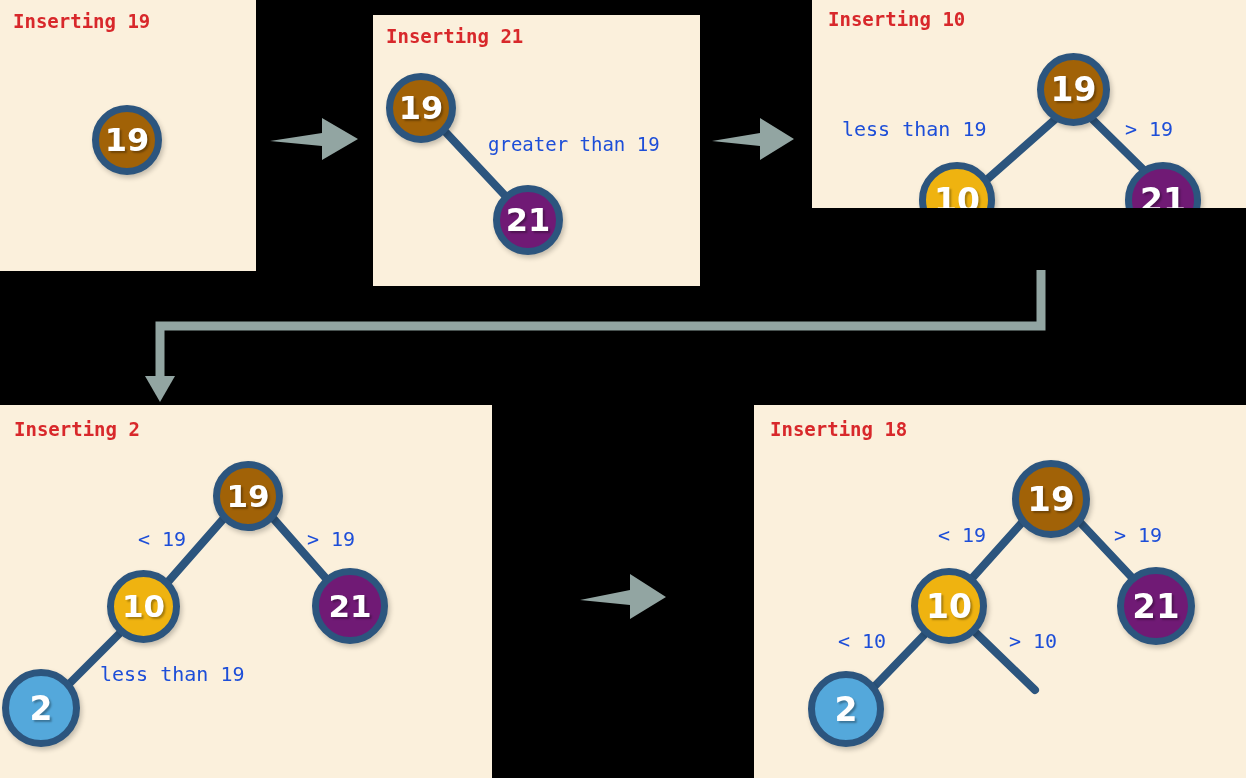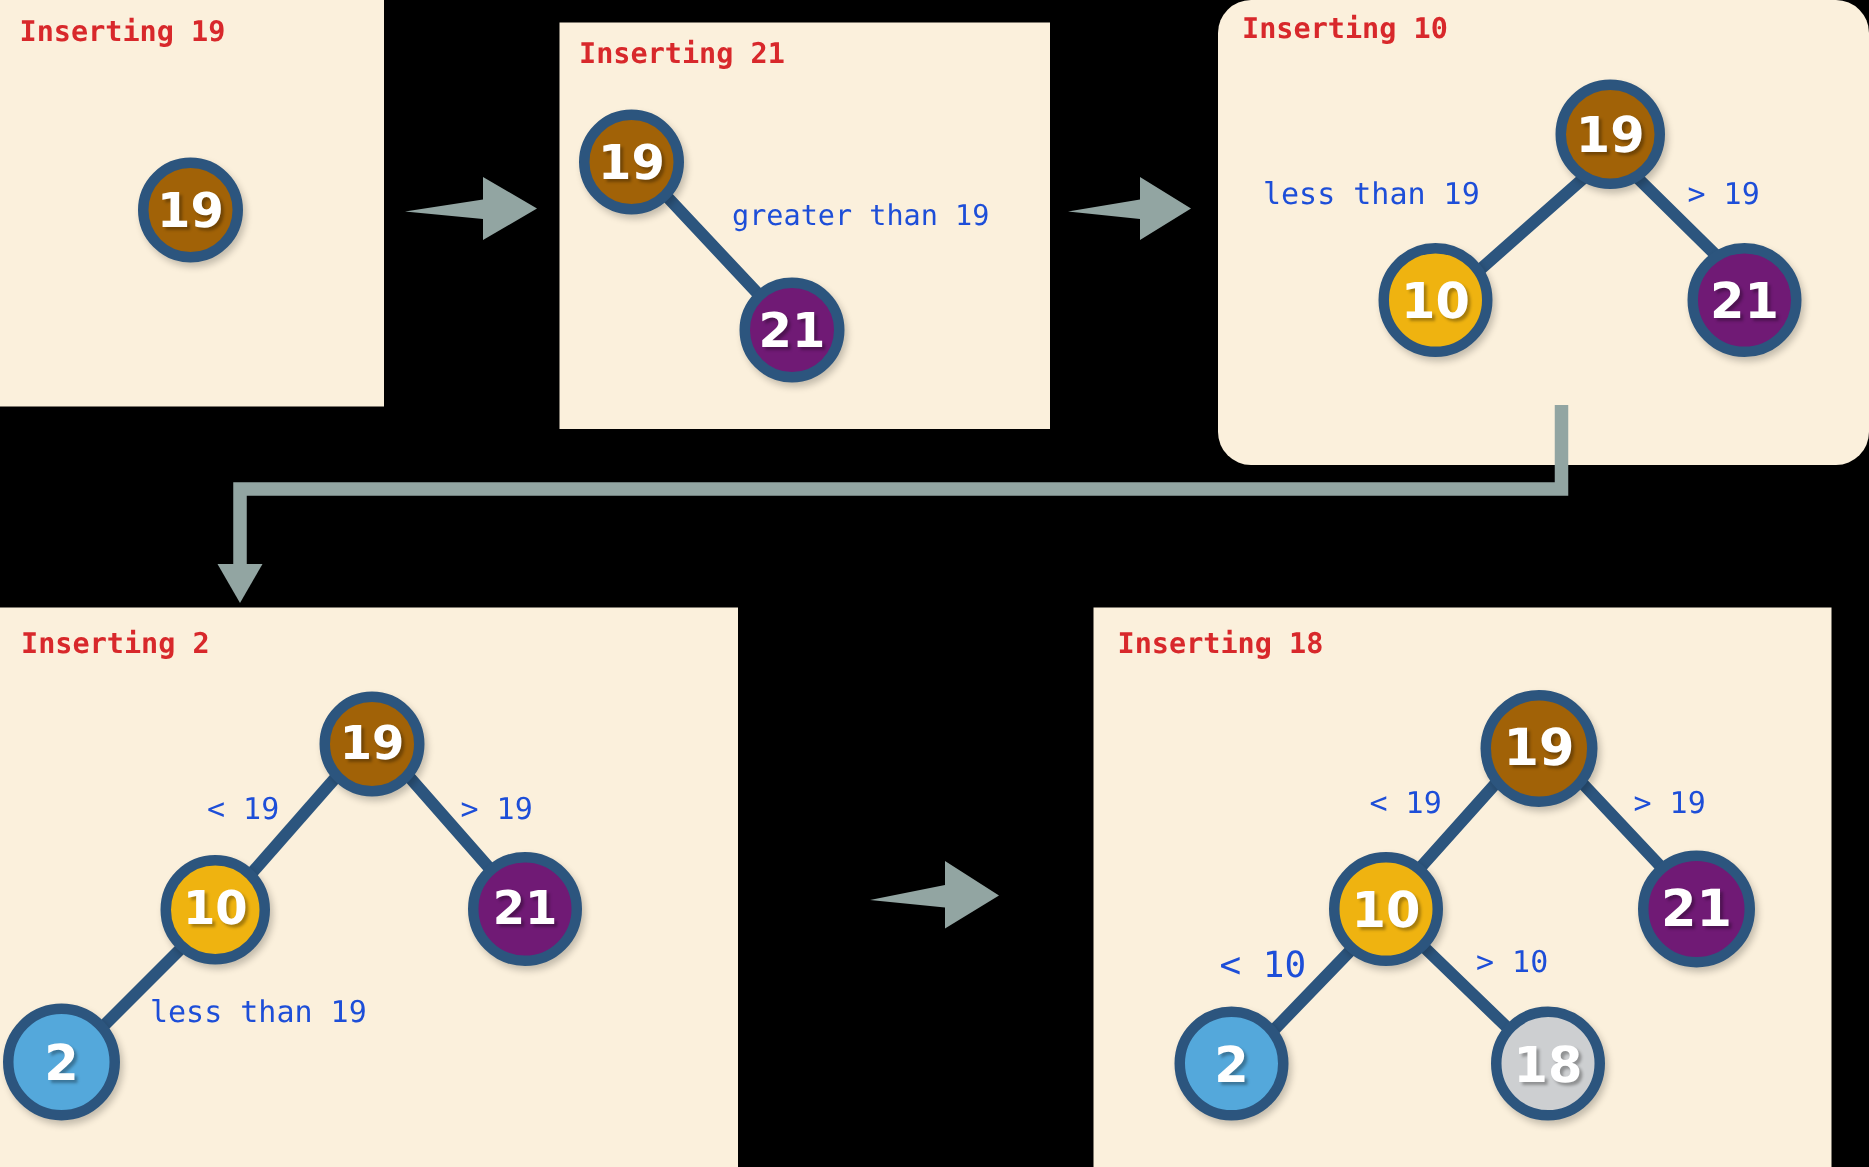--- a/index.html
+++ b/index.html
@@ -66,21 +66,21 @@
         <span style="font-size:32px;">21</span>
       </div>
       <div class="edge-label" style="left:115px;top:118px;font-size:19px;">greater than 19</div>
     </div>
   </div>
 
   <svg class="flow-arrow" style="left:712px;top:113px;" width="90" height="52" viewBox="0 0 90 52">
     <path d="M0,28 L48,20 L48,5 L82,26 L48,47 L48,33 Z" fill="#92A5A2"></path>
   </svg>
 
-  <div class="panel" style="left:812px;top:0px;width:434px;height:310px;border-radius:22px;">
+  <div class="panel" style="left:812px;top:0px;width:434px;height:208px;">
     <div class="panel-title" style="left:16px;top:8px;font-size:19px;">Inserting 10</div>
     <div class="tree">
       <svg class="edges" width="434" height="271">
         <line x1="248" y1="115" x2="171" y2="183" stroke="#2C557E" stroke-width="8" stroke-linecap="round"></line>
         <line x1="276" y1="115" x2="342" y2="180" stroke="#2C557E" stroke-width="8" stroke-linecap="round"></line>
       </svg>
       <div class="node n-red" style="left:225px;top:53px;width:73px;height:73px;">
         <span style="font-size:33px;">19</span>
       </div>
       <div class="node n-gold" style="left:107px;top:162px;width:76px;height:76px;">
@@ -122,44 +122,41 @@
       <div class="edge-label" style="left:138px;top:122px;font-size:20px;">&lt; 19</div>
       <div class="edge-label" style="left:307px;top:122px;font-size:20px;">&gt; 19</div>
       <div class="edge-label" style="left:100px;top:257px;font-size:20px;">less than 19</div>
     </div>
   </div>
 
   <svg class="flow-arrow" style="left:580px;top:568px;" width="95" height="55" viewBox="0 0 95 55">
     <path d="M0,32 L50,22 L50,6 L86,29 L50,51 L50,37 Z" fill="#92A5A2"></path>
   </svg>
 
-  <div class="panel" style="left:729px;top:405px;width:492px;height:373px;">
+  <div class="panel" style="left:754px;top:405px;width:492px;height:373px;">
     <div class="panel-title" style="left:16px;top:13px;font-size:19px;">Inserting 18</div>
     <div class="tree">
       <svg class="edges" width="492" height="373">
         <line x1="272" y1="113" x2="212" y2="180" stroke="#2C557E" stroke-width="8" stroke-linecap="round"></line>
         <line x1="322" y1="113" x2="385" y2="180" stroke="#2C557E" stroke-width="8" stroke-linecap="round"></line>
         <line x1="172" y1="228" x2="117" y2="285" stroke="#2C557E" stroke-width="8" stroke-linecap="round"></line>
         <line x1="222" y1="228" x2="281" y2="285" stroke="#2C557E" stroke-width="8" stroke-linecap="round"></line>
       </svg>
       <div class="node n-red" style="left:258px;top:55px;width:78px;height:78px;">
         <span style="font-size:34px;">19</span>
       </div>
       <div class="node n-gold" style="left:157px;top:163px;width:76px;height:76px;">
         <span style="font-size:33px;">10</span>
       </div>
       <div class="node n-teal" style="left:363px;top:162px;width:78px;height:78px;">
         <span style="font-size:34px;">21</span>
       </div>
       <div class="node n-blue" style="left:54px;top:266px;width:76px;height:76px;">
         <span style="font-size:33px;">2</span>
       </div>
-      <div class="node n-gray" style="left:265px;top:266px;width:76px;height:76px;">
-        <span style="font-size:33px;">18</span>
-      </div>
       <div class="edge-label" style="left:184px;top:118px;font-size:20px;">&lt; 19</div>
       <div class="edge-label" style="left:360px;top:118px;font-size:20px;">&gt; 19</div>
-      <div class="edge-label" style="left:84px;top:224px;font-size:24px;text-align:center;">&lt; 10</div>
+      <div class="edge-label" style="left:84px;top:224px;font-size:20px;text-align:center;">&lt; 10</div>
       <div class="edge-label" style="left:255px;top:224px;font-size:20px;">&gt; 10</div>
     </div>
   </div>
 
 </div>
 
 </body></html>

